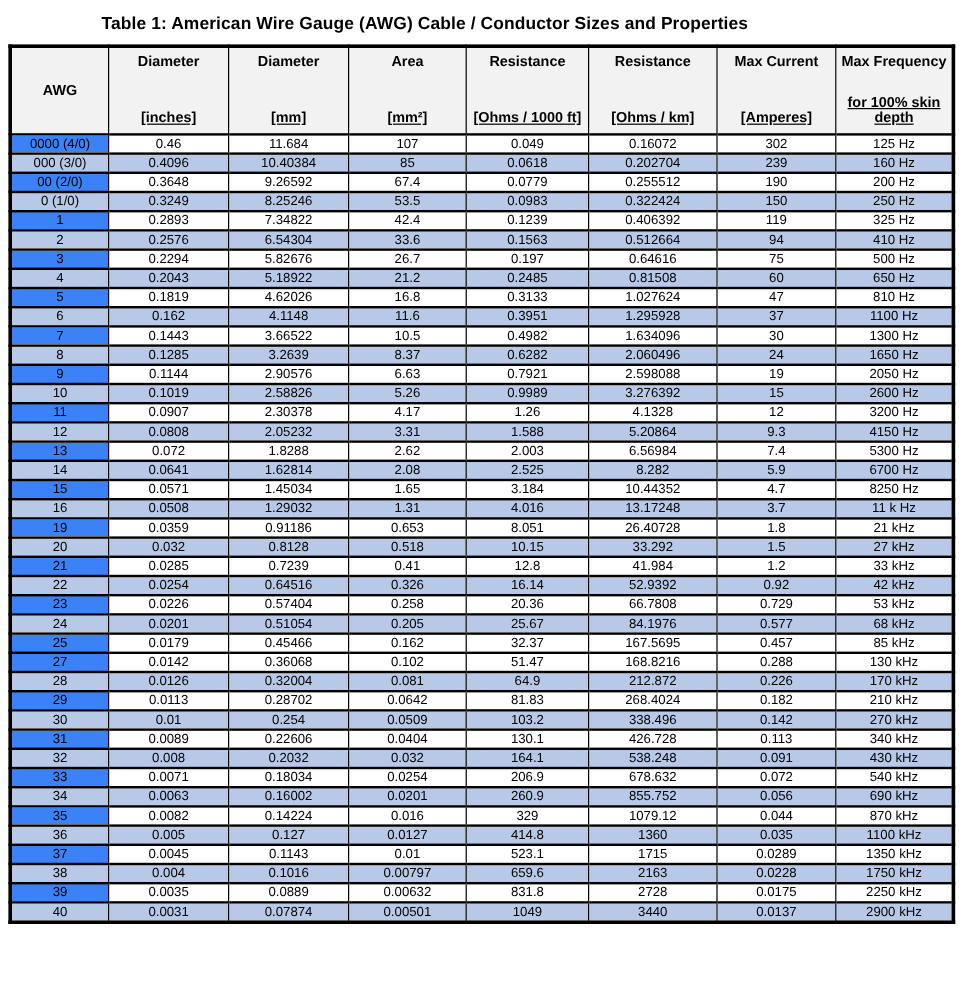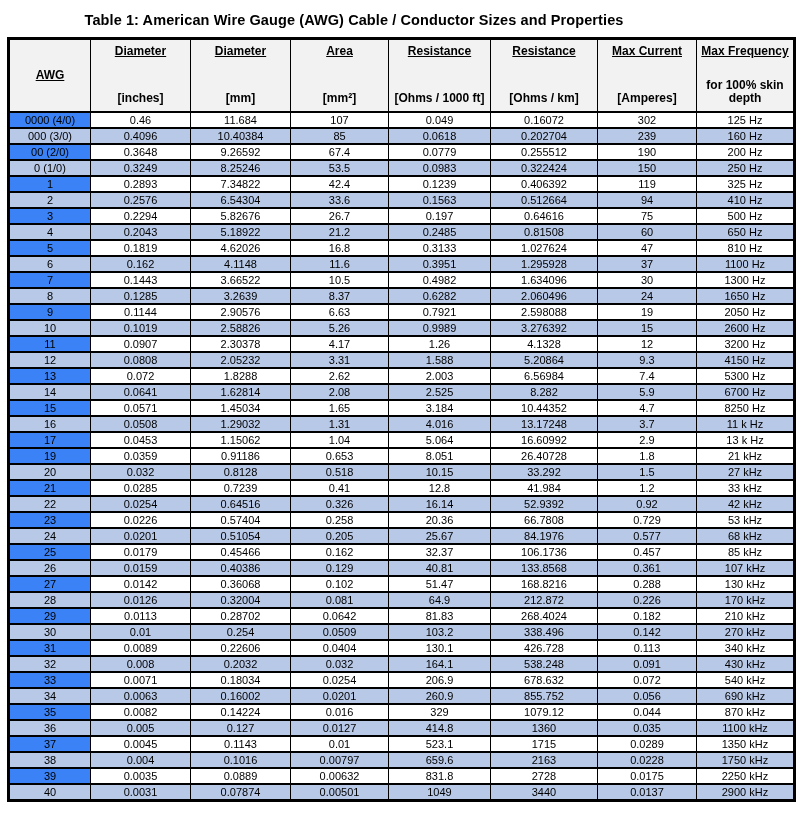--- a/index.html
+++ b/index.html
@@ -21,22 +21,22 @@
     border-left: 1px solid #000; border-right: 1px solid #000;
     border-top: 2px solid #000; border-bottom: 2px solid #000;
     overflow: hidden;
   }
   thead th {
     background: #f2f2f2; font-size: 12px; font-weight: bold;
     height: 60px; padding: 5px 2px 6px 2px; vertical-align: top;
   }
   .th-inner { display: flex; flex-direction: column; justify-content: space-between; height: 100%; }
   .th-inner.center { justify-content: center; }
-  .col-name { line-height: 13px; text-decoration: underline; }
-  .col-unit { line-height: 13px; font-weight: bold; }
+  .col-name { line-height: 13px; }
+  .col-unit { line-height: 13px; font-weight: bold; text-decoration: underline; }
   tbody td {
     text-align: center; font-size: 11px; line-height: 14px;
     height: 14px; padding: 0 2px; background: #ffffff;
   }
   tbody tr.hl td { background: #b8c9e8; }
   tbody tr:not(.hl) td:first-child { background: #3b82f6; }
 </style>
 </head>
 <body>
 
@@ -300,30 +300,20 @@
           <td>16</td>
           <td>0.0508</td>
           <td>1.29032</td>
           <td>1.31</td>
           <td>4.016</td>
           <td>13.17248</td>
           <td>3.7</td>
           <td>11 k Hz</td>
         </tr>
         <tr>
-          <td>17</td>
-          <td>0.0453</td>
-          <td>1.15062</td>
-          <td>1.04</td>
-          <td>5.064</td>
-          <td>16.60992</td>
-          <td>2.9</td>
-          <td>13 k Hz</td>
-        </tr>
-        <tr>
           <td>19</td>
           <td>0.0359</td>
           <td>0.91186</td>
           <td>0.653</td>
           <td>8.051</td>
           <td>26.40728</td>
           <td>1.8</td>
           <td>21 kHz</td>
         </tr>
         <tr class="hl">
@@ -375,33 +365,23 @@
           <td>84.1976</td>
           <td>0.577</td>
           <td>68 kHz</td>
         </tr>
         <tr>
           <td>25</td>
           <td>0.0179</td>
           <td>0.45466</td>
           <td>0.162</td>
           <td>32.37</td>
-          <td>106.1736</td>
+          <td>167.5695</td>
           <td>0.457</td>
           <td>85 kHz</td>
-        </tr>
-        <tr class="hl">
-          <td>26</td>
-          <td>0.0159</td>
-          <td>0.40386</td>
-          <td>0.129</td>
-          <td>40.81</td>
-          <td>133.8568</td>
-          <td>0.361</td>
-          <td>107 kHz</td>
         </tr>
         <tr>
           <td>27</td>
           <td>0.0142</td>
           <td>0.36068</td>
           <td>0.102</td>
           <td>51.47</td>
           <td>168.8216</td>
           <td>0.288</td>
           <td>130 kHz</td>

